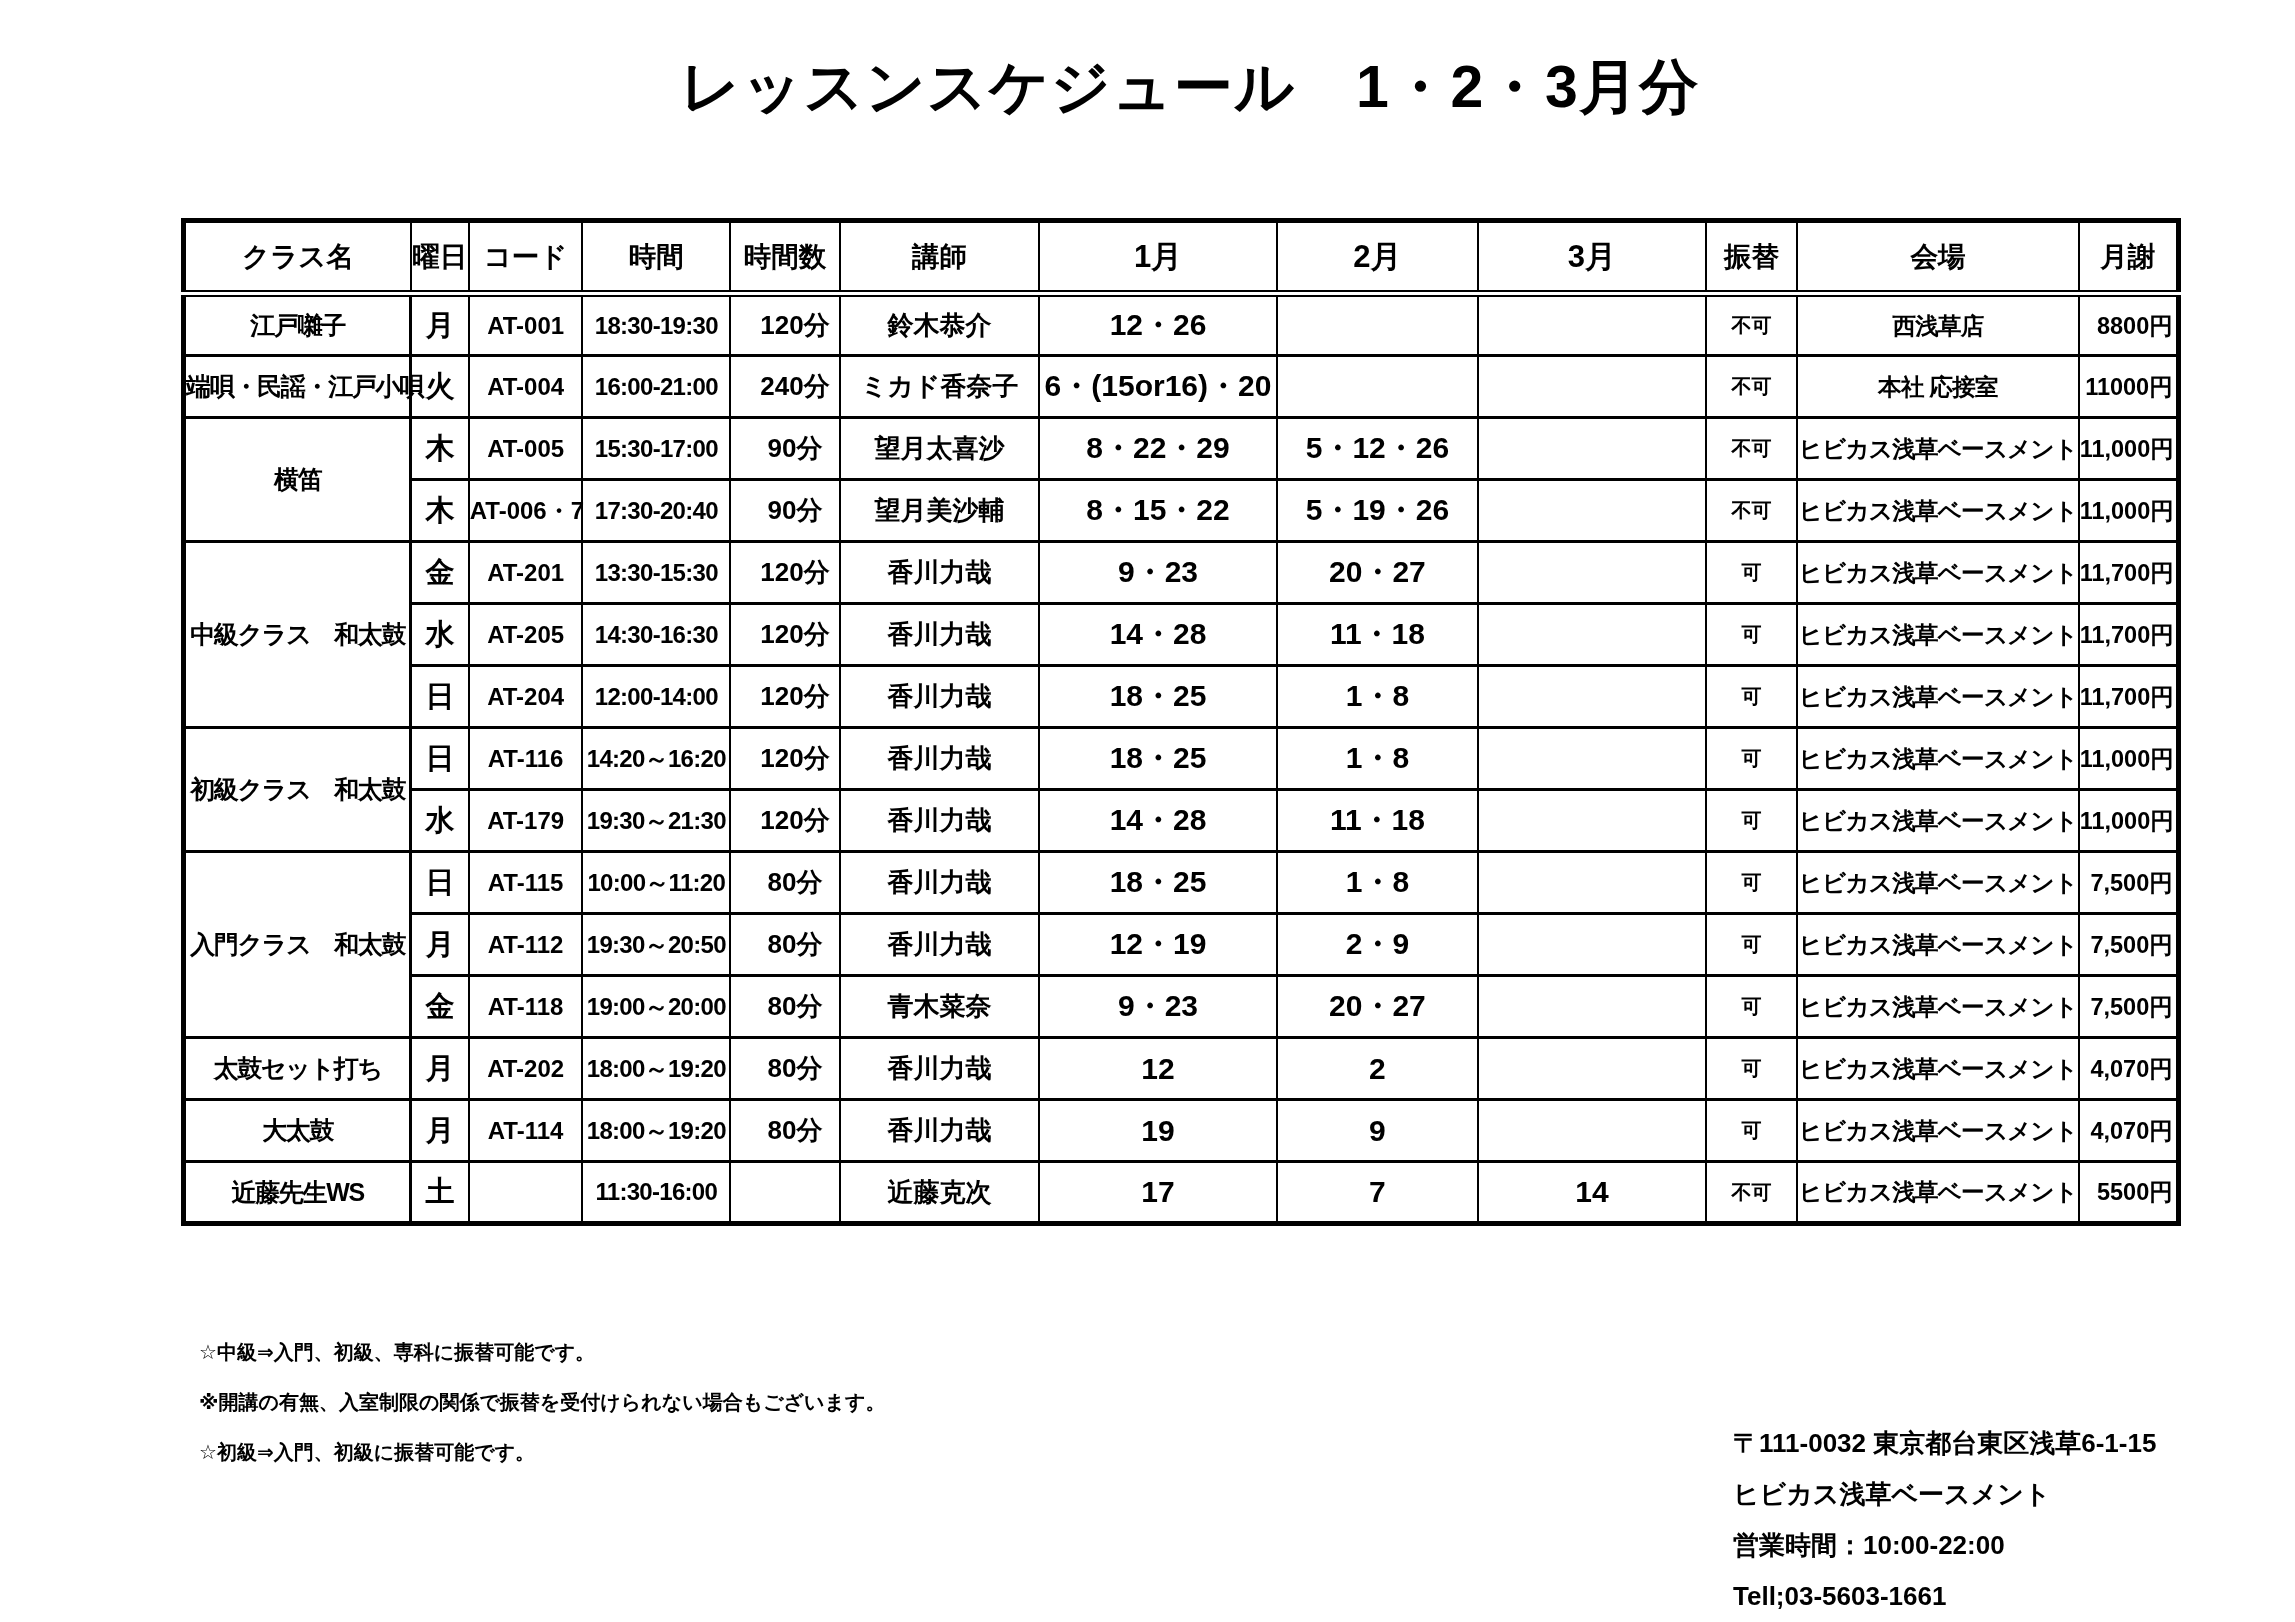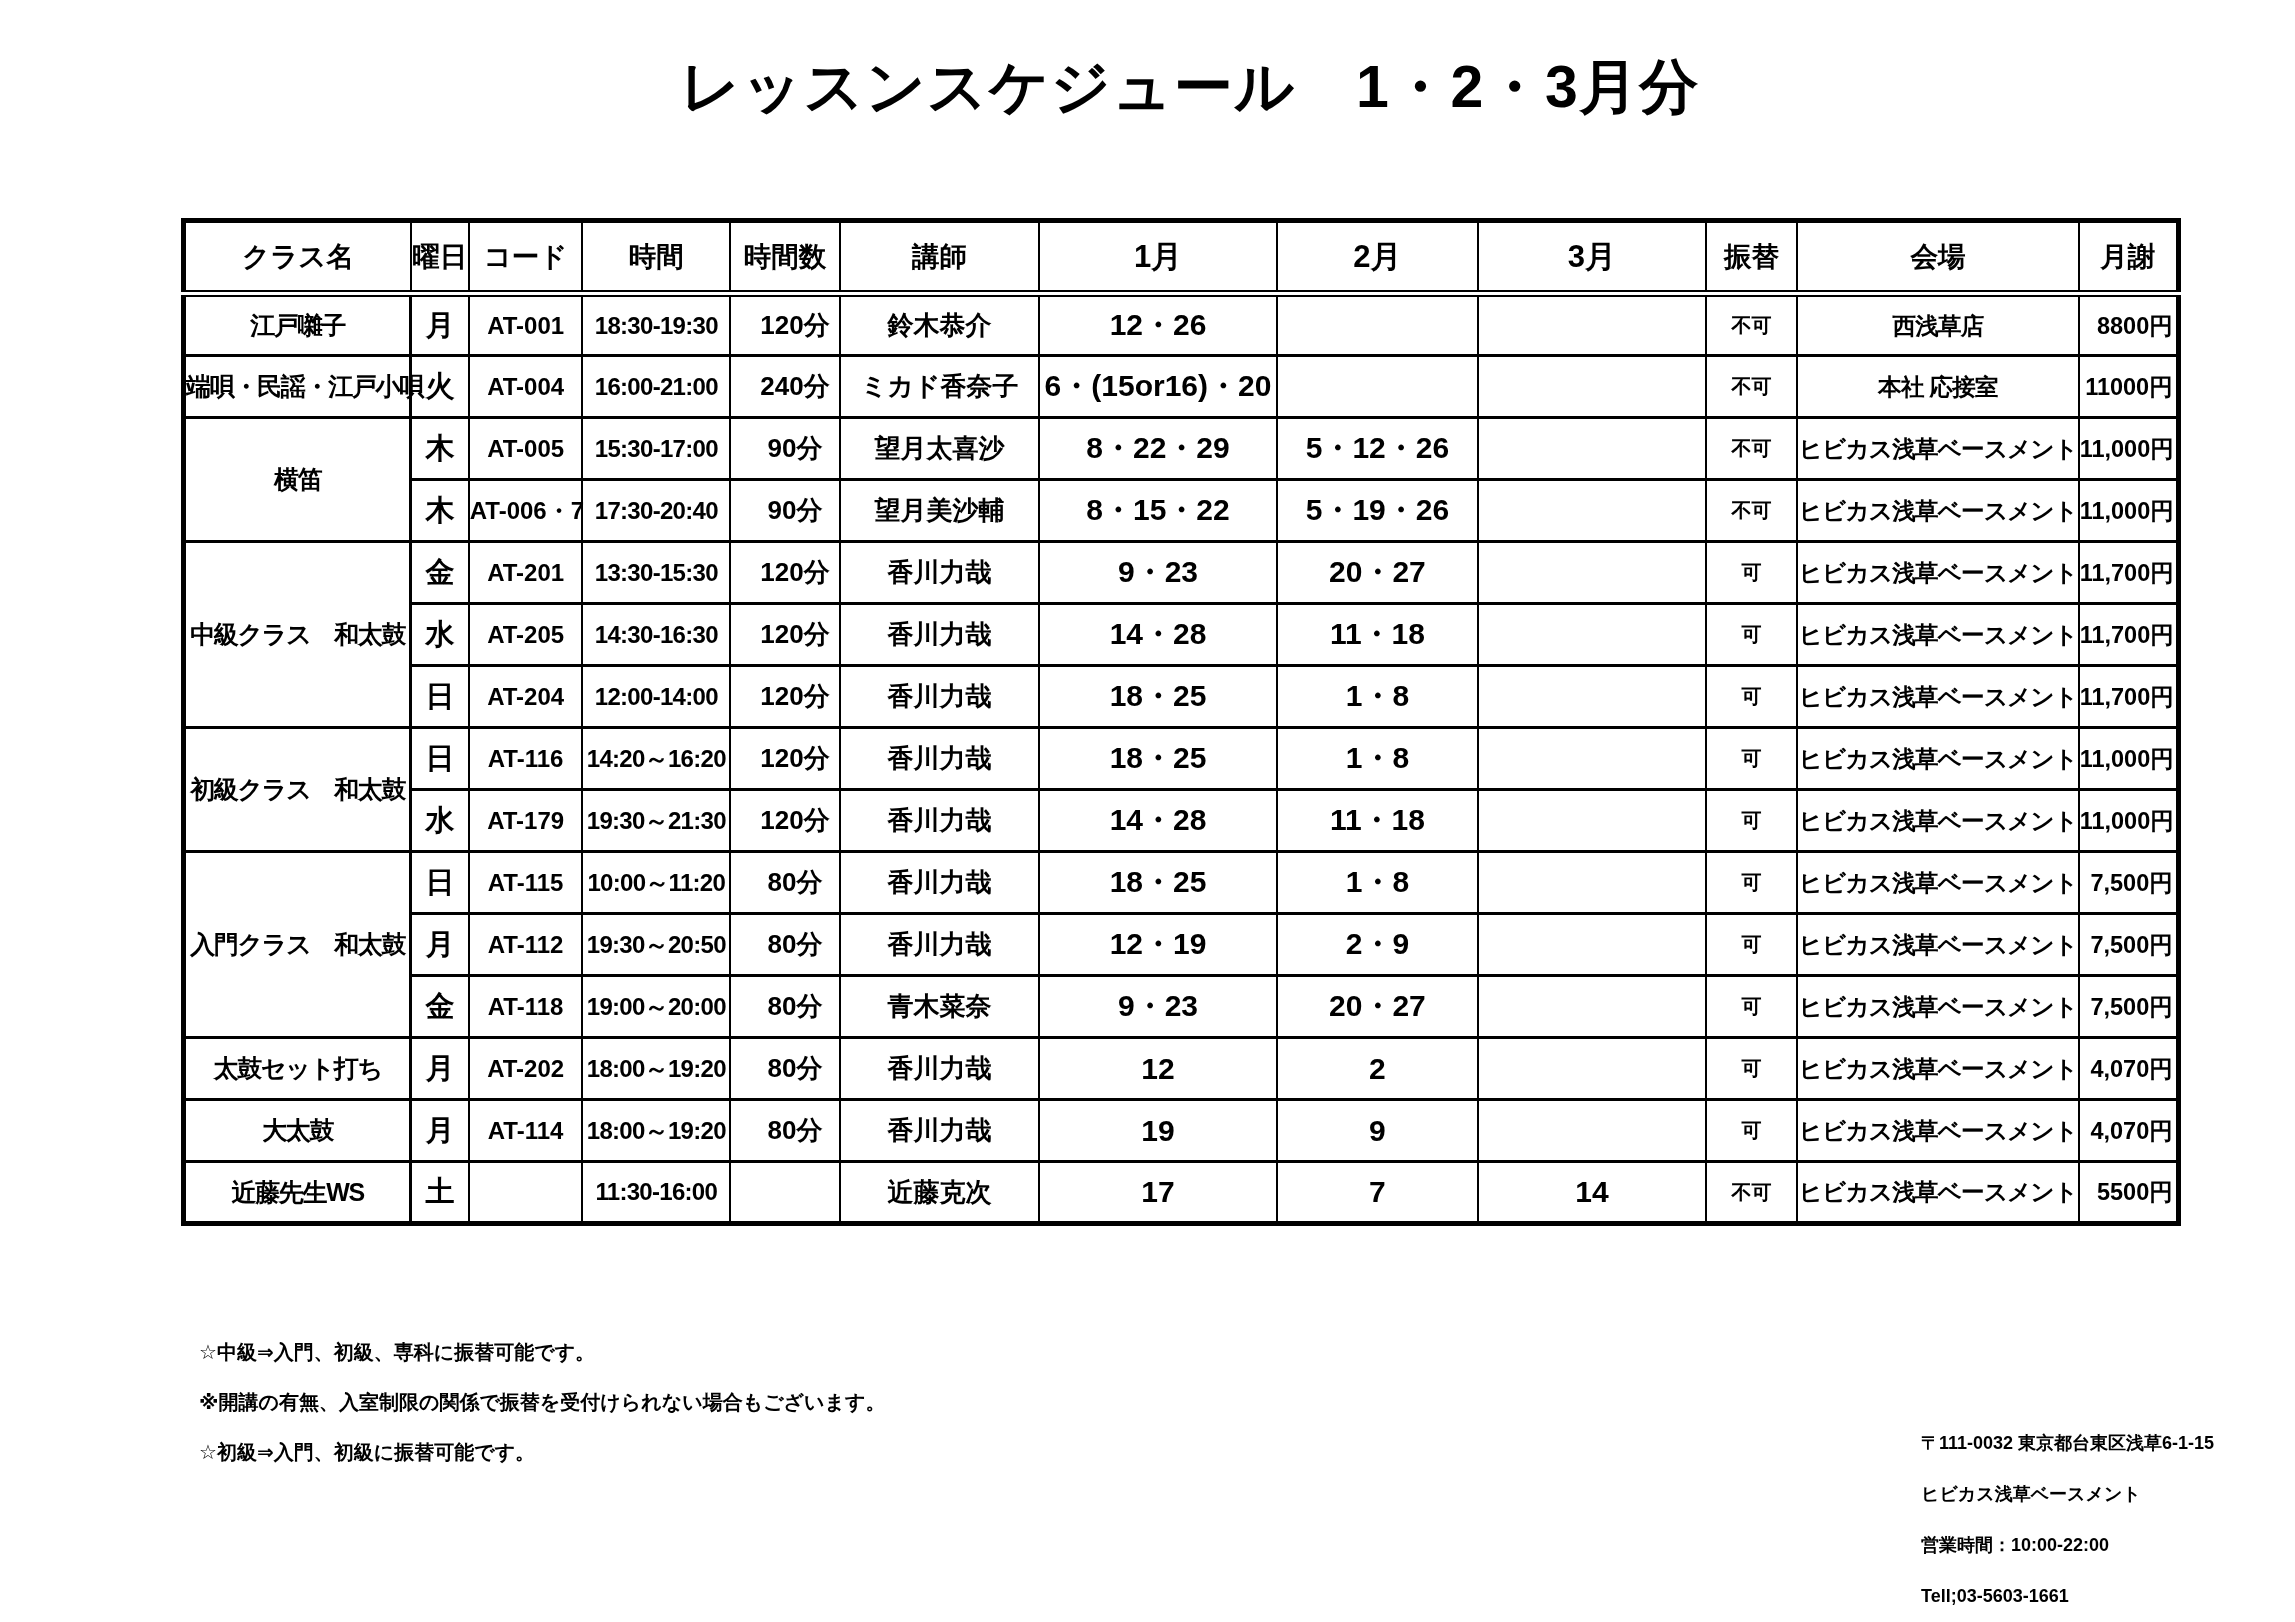--- a/index.html
+++ b/index.html
@@ -60,22 +60,22 @@
     position: absolute;
     left: 190px; top: 1327px;
     font-size: 20px;
     line-height: 50px;
     white-space: nowrap;
     margin-left: 9px;
   }
   
   #contact {
     position: absolute;
-    left: 1921px; top: 1418px;
-    font-size: 18px;
+    left: 1733px; top: 1418px;
+    font-size: 26px;
     line-height: 51px;
     white-space: nowrap;
   }
 </style>
 </head>
 <body>
 
 <div id="page">
 
   <div id="title">レッスンスケジュール　1・2・3月分</div>

